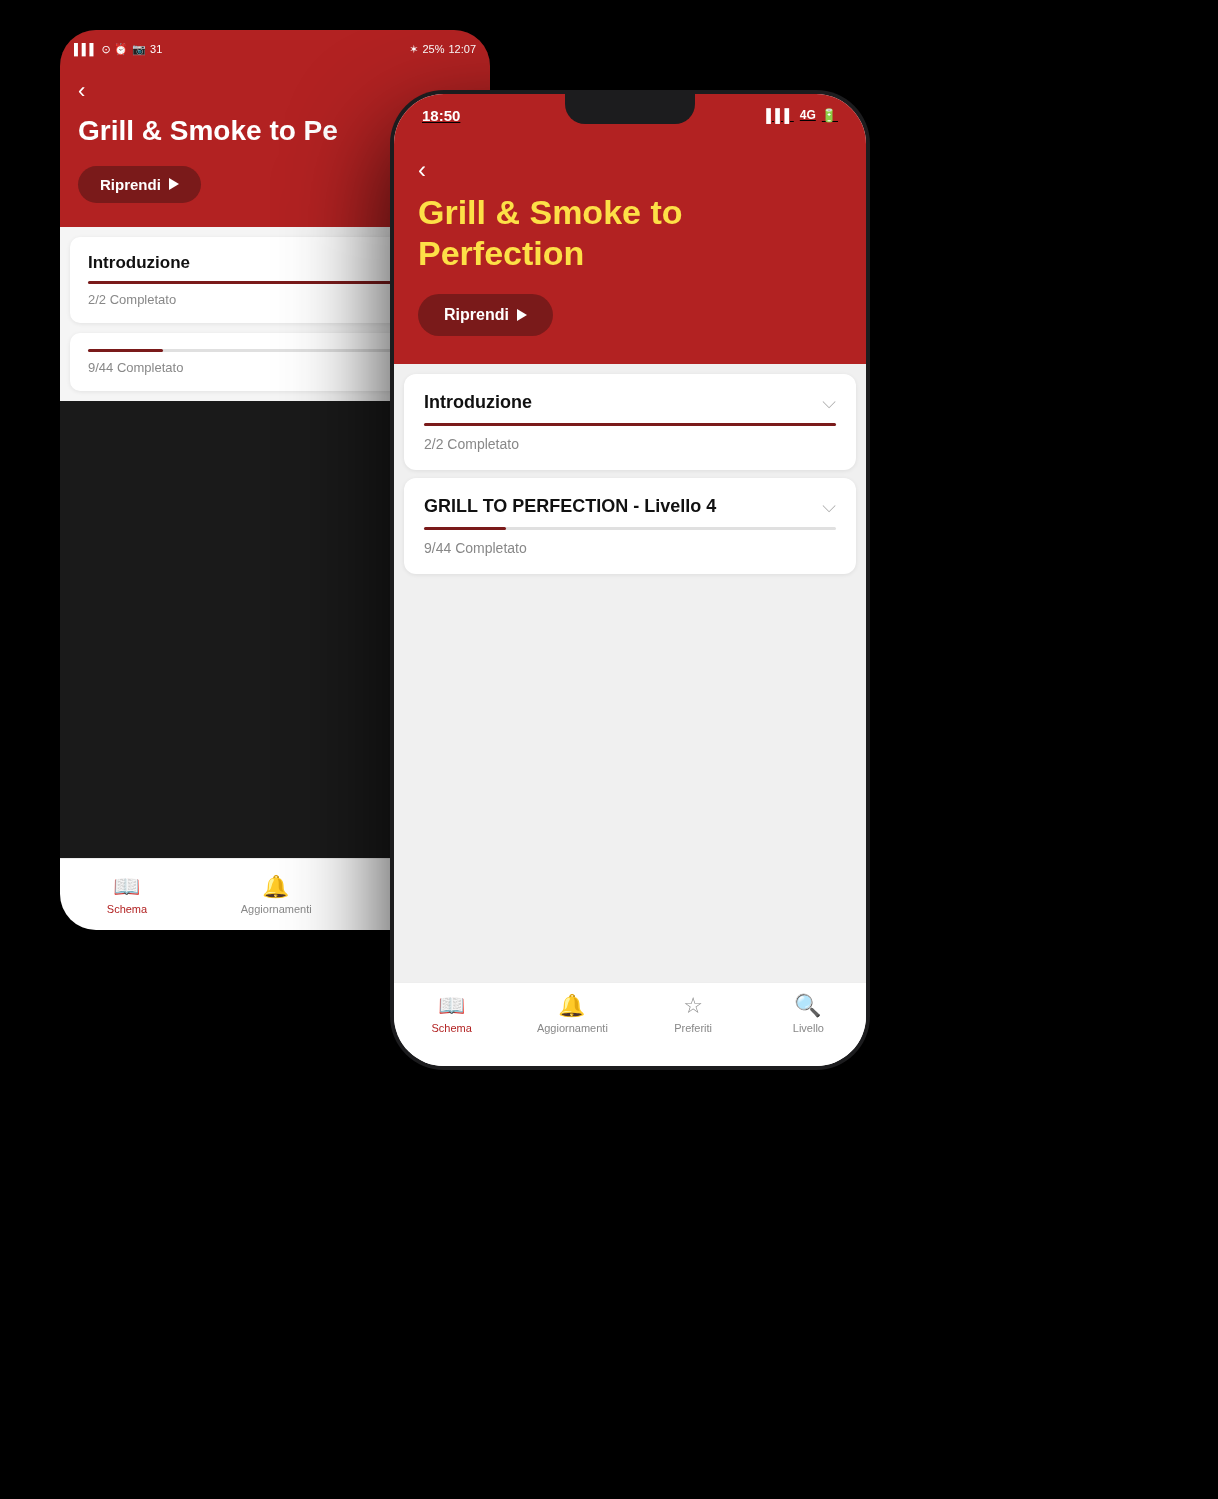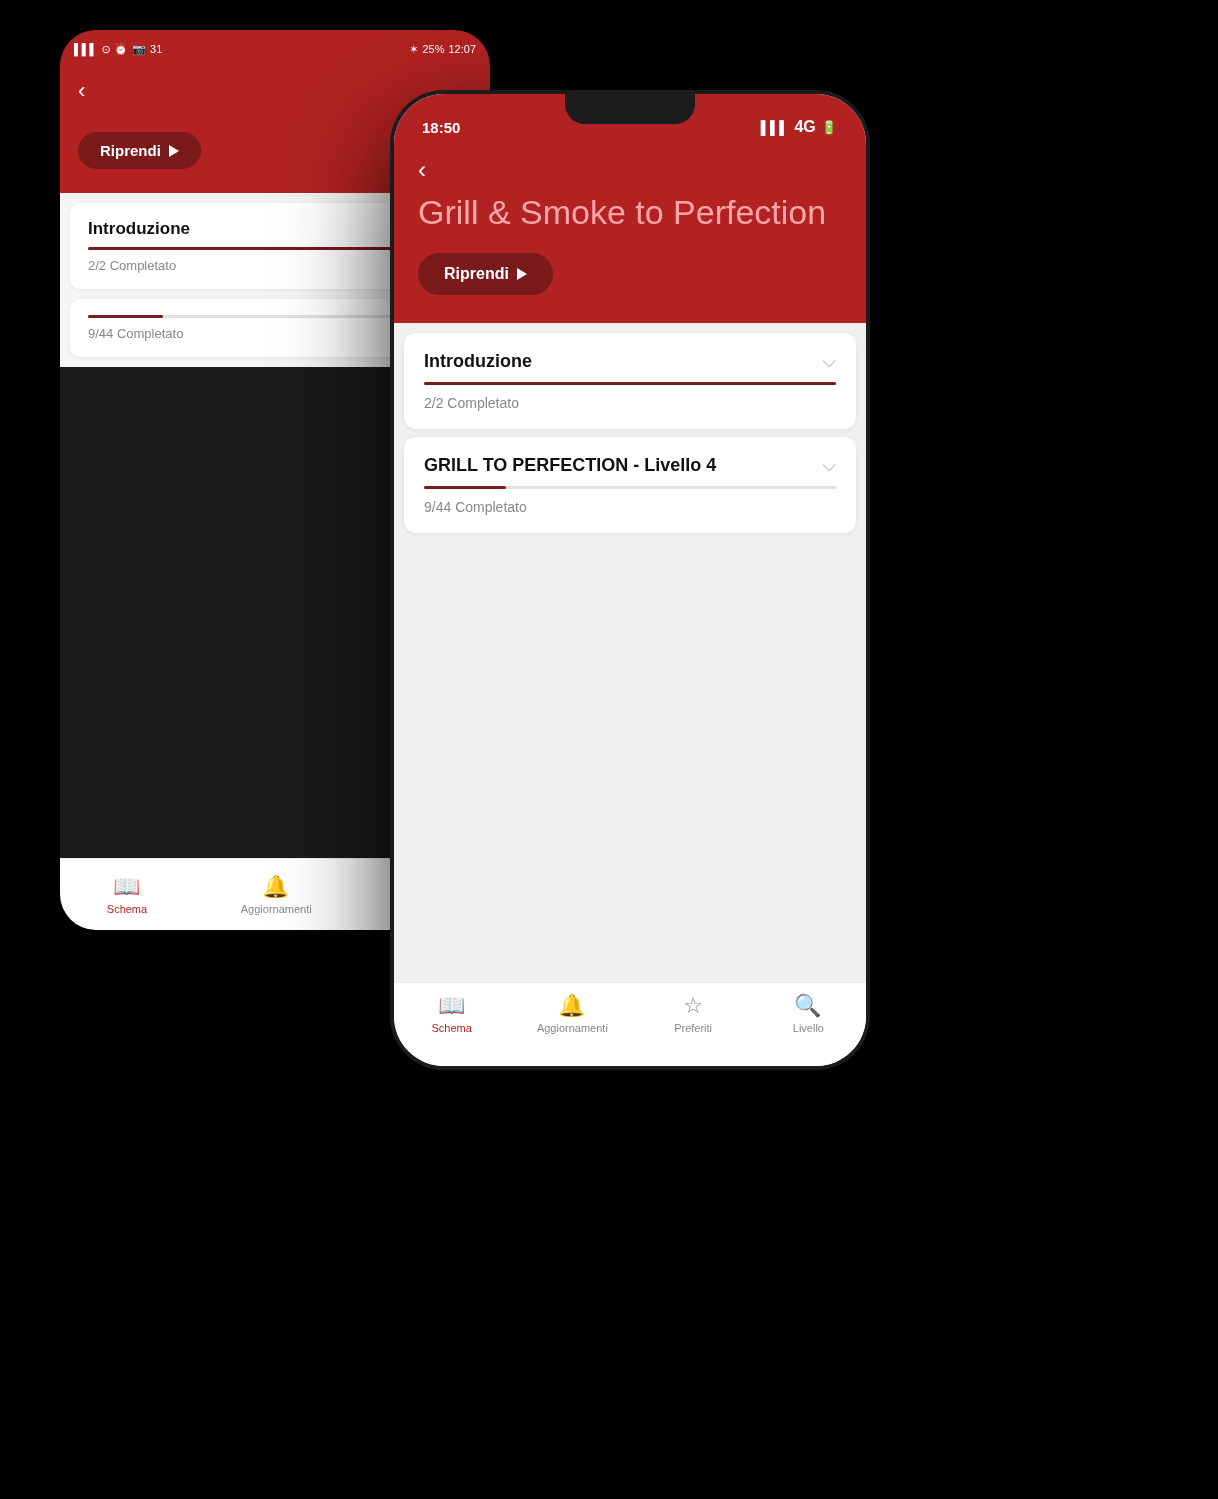--- a/index.html
+++ b/index.html
@@ -161,24 +161,25 @@
       border-radius: 50px;
       overflow: hidden;
       display: flex;
       flex-direction: column;
     }
 
     .iphone-status-bar {
       background: #b22222;
       height: 50px;
       display: flex;
-      align-items: flex-end;
+      align-items: center;
       padding: 0 28px 8px;
       justify-content: space-between;
       position: relative;
+      text-decoration: underline;
     }
     .iphone-notch {
       position: absolute;
       top: 0;
       left: 50%;
       transform: translateX(-50%);
       width: 130px;
       height: 30px;
       background: #1c1c1e;
       border-radius: 0 0 20px 20px;
@@ -201,23 +202,23 @@
       background: #b22222;
       padding: 12px 24px 28px;
     }
     .iphone-back {
       color: #fff;
       font-size: 24px;
       margin-bottom: 8px;
       display: block;
     }
     .iphone-title {
-      color: #fca5a5;
+      color: #fde047;
       font-size: 34px;
-      font-weight: 400;
+      font-weight: 700;
       line-height: 1.2;
     }
     .iphone-resume-btn {
       display: inline-flex;
       align-items: center;
       gap: 8px;
       background: #7a1a1a;
       color: #fff;
       border-radius: 24px;
       padding: 12px 26px;
@@ -313,20 +314,21 @@
       </div>
       <div class="android-status-right">
         <span>✶</span>
         <span>25%</span>
         <span>12:07</span>
       </div>
     </div>
 
     <div class="android-header">
       <span class="android-back">‹</span>
+      <div class="android-title">Grill &amp; Smoke to Pe</div>
       <div class="android-resume-btn">
         <span>Riprendi</span>
         <span class="play-triangle"></span>
       </div>
     </div>
 
     <div style="background:#f5f5f5; flex:1; overflow:hidden;">
 
       <div class="section-card">
         <div class="section-title">Introduzione</div>
@@ -361,21 +363,21 @@
   </div>
 
   <div class="phone-iphone">
     <div class="iphone-inner">
 
       <div class="iphone-status-bar">
         <div class="iphone-notch"></div>
         <span class="iphone-time">18:50</span>
         <div class="iphone-status-right">
           <span style="font-size:13px">▌▌▌</span>
-          <span style="font-size:16px; font-weight:700">4G</span>
+          <span style="font-size:12px; font-weight:700">4G</span>
           <span style="font-size:13px">🔋</span>
         </div>
       </div>
 
       <div class="iphone-header">
         <span class="iphone-back">‹</span>
         <div class="iphone-title">Grill &amp; Smoke to Perfection</div>
         <div class="iphone-resume-btn">
           <span>Riprendi</span>
           <span class="play-triangle"></span>

